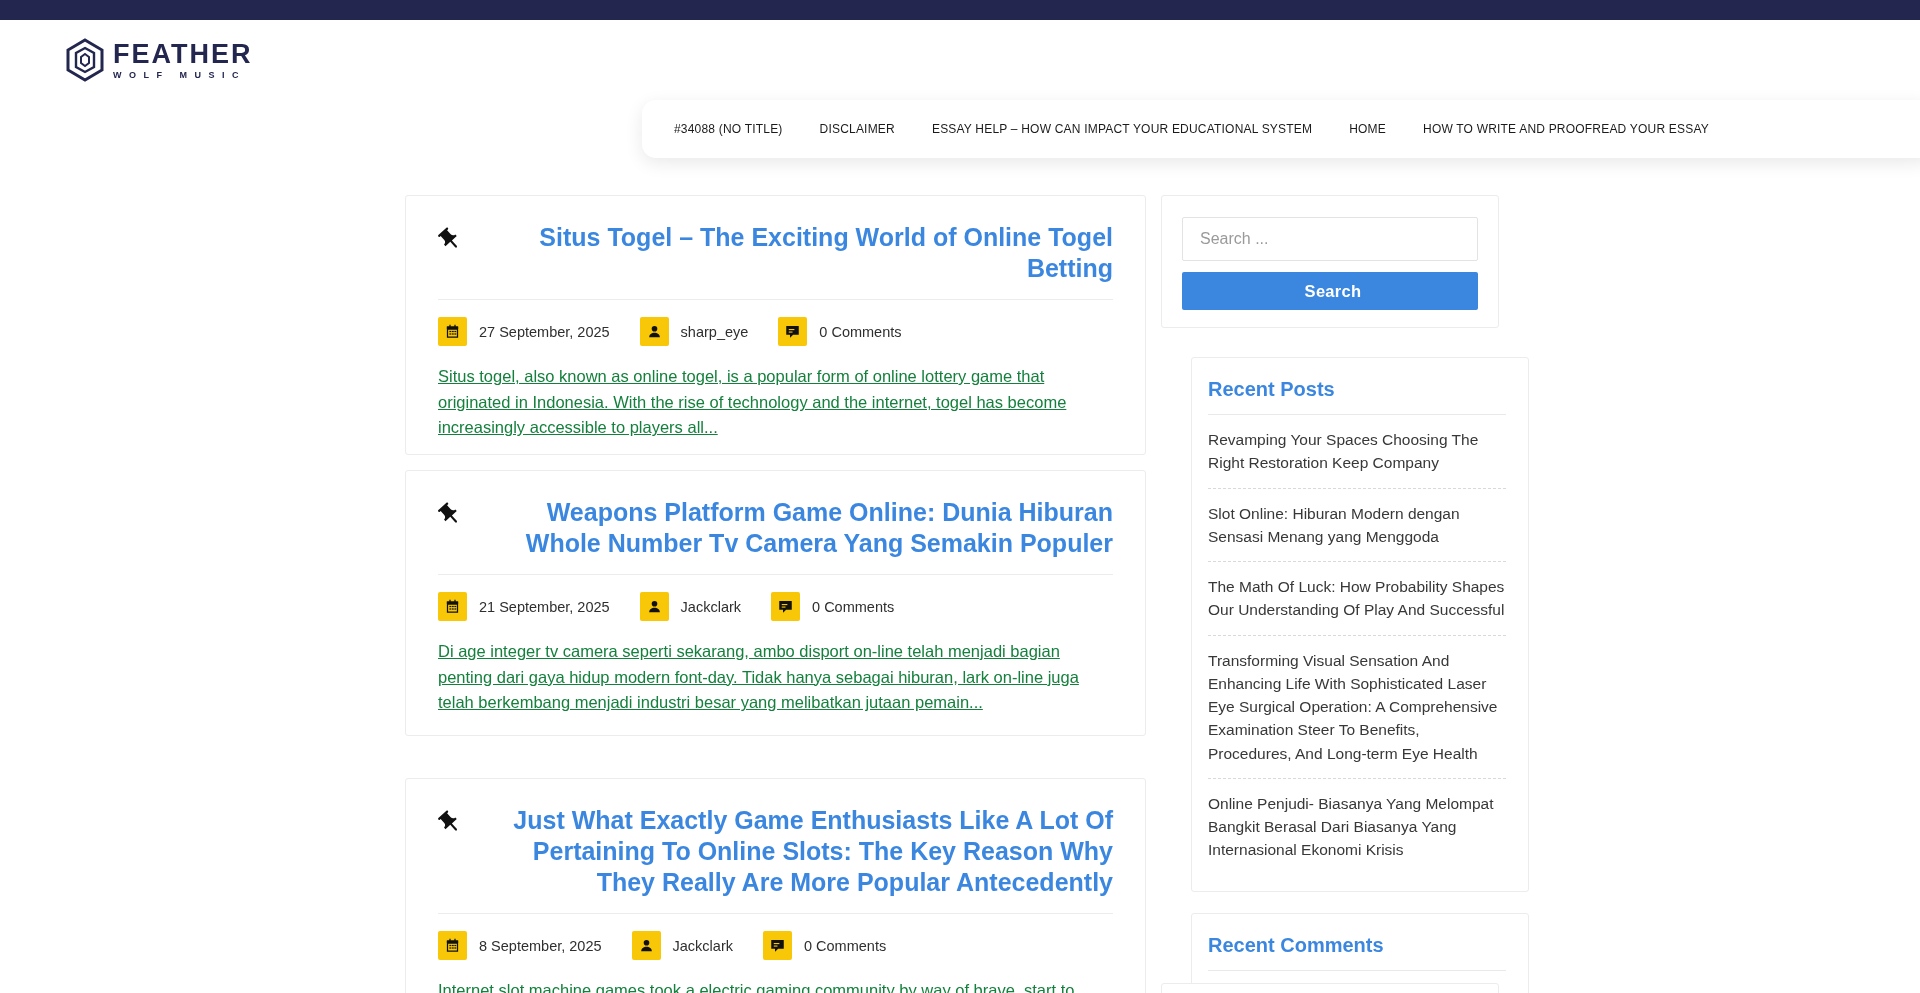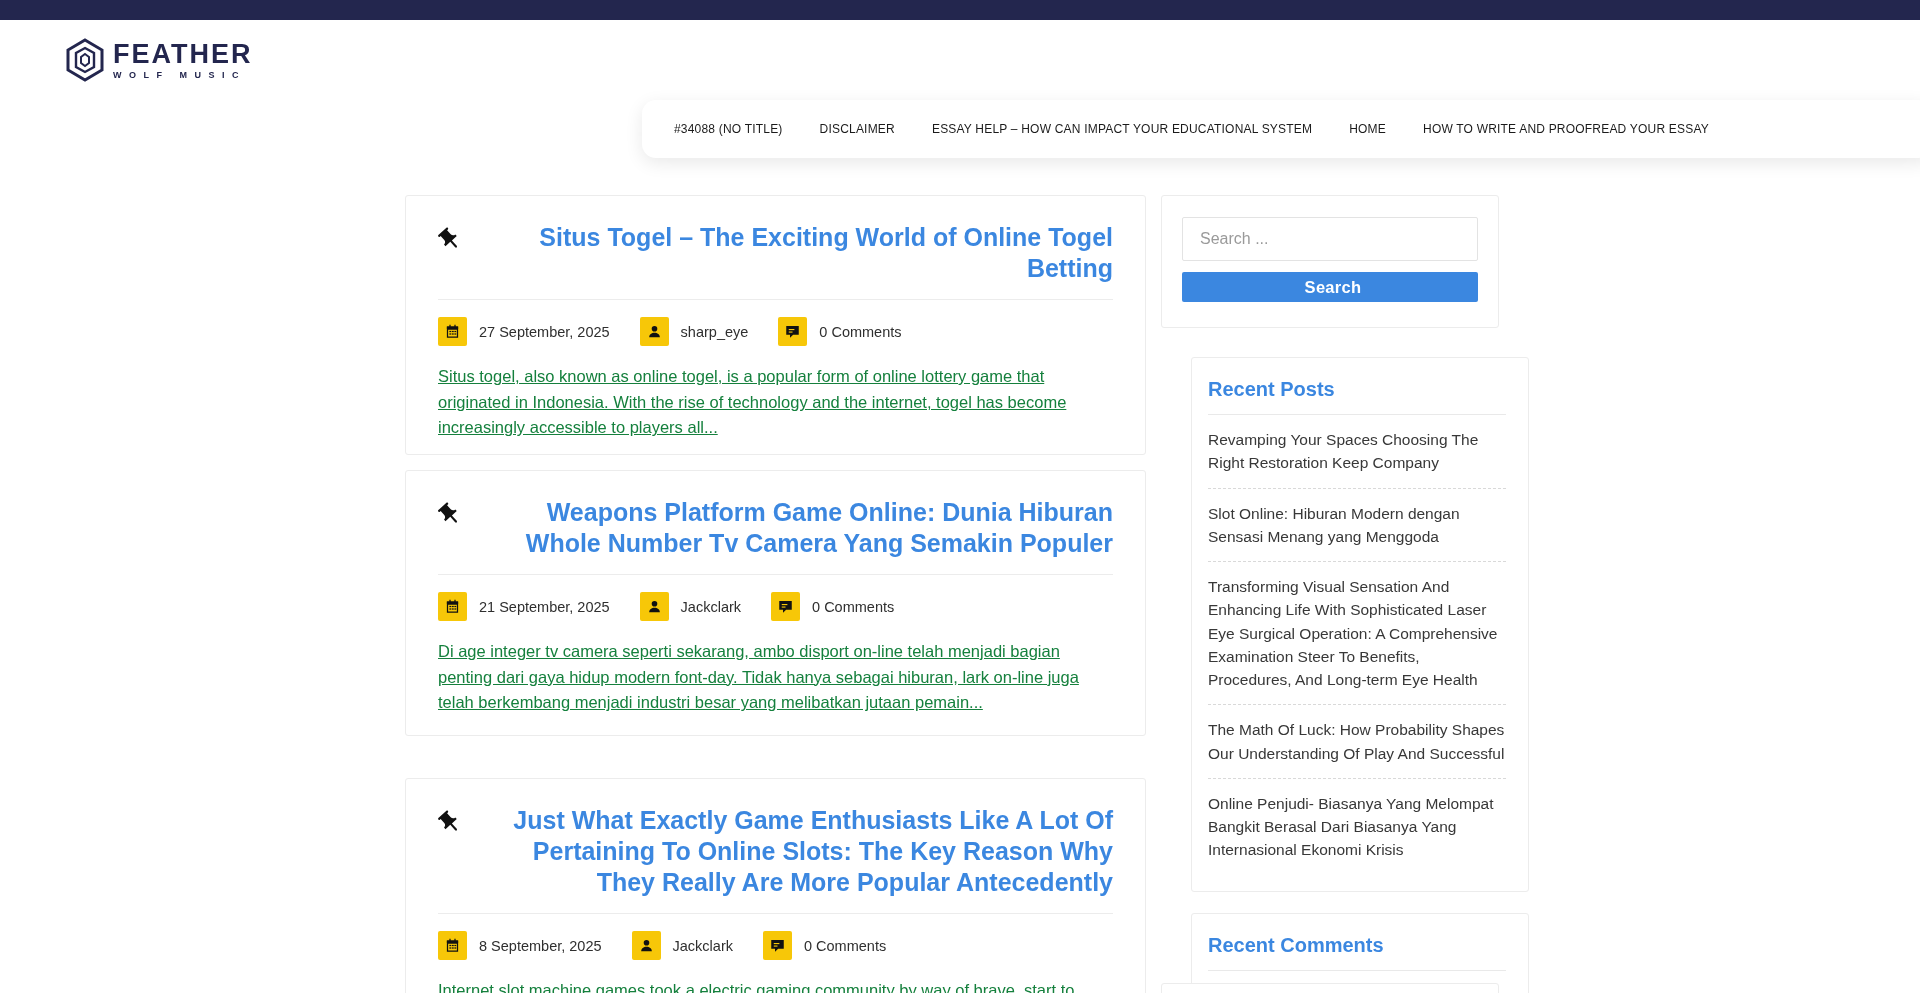--- a/index.html
+++ b/index.html
@@ -59,21 +59,21 @@
   
   .side-card { left:1161px; width:338px; }
   .search-card { top:195px; height:133px; padding:21px 20px; }
   .search-input {
     width:100%; height:44px; border:1px solid #e3e3e3; border-radius:2px;
     padding:0 17px; font-size:16px; color:#444; outline:none;
     font-family:"Liberation Sans", sans-serif; background:#fff;
   }
   .search-input::placeholder { color:#9a9a9a; }
   .search-btn {
-    width:100%; height:30px; margin-top:11px; border:none; border-radius:2px;
+    width:100%; height:38px; margin-top:11px; border:none; border-radius:2px;
     background:#3b87e0; color:#fff; font-size:16.5px; font-weight:600;
     font-family:"Liberation Sans", sans-serif; letter-spacing:.3px; cursor:pointer;padding-left:6px;
   }
 
   .widget { padding:20px 22px 16px 16px;margin-left:30px; }
   .recent-posts-card { top:357px; }
   .recent-comments-card { top:913px; height:90px; }
   .stub-card { top:983px; height:40px; }
   .widget-title {
     font-size:20px; font-weight:700; color:#3b87e0;
@@ -261,22 +261,22 @@
 
 <div class="card side-card search-card">
   <input class="search-input" type="text" placeholder="Search ..." style="">
   <button class="search-btn">Search</button>
 </div>
 
 <div class="card side-card widget recent-posts-card">
   <div class="widget-title">Recent Posts</div>
   <div class="rp-item">Revamping Your Spaces Choosing The Right Restoration Keep Company</div>
   <div class="rp-item">Slot Online: Hiburan Modern dengan Sensasi Menang yang Menggoda</div>
+  <div class="rp-item">The Math Of Luck: How Probability Shapes Our Understanding Of Play And Successful</div>
   <div class="rp-item">Transforming Visual Sensation And Enhancing Life With Sophisticated Laser Eye Surgical Operation: A Comprehensive Examination Steer To Benefits, Procedures, And Long-term Eye Health</div>
-  <div class="rp-item">The Math Of Luck: How Probability Shapes Our Understanding Of Play And Successful</div>
   <div class="rp-item">Online Penjudi- Biasanya Yang Melompat Bangkit Berasal Dari Biasanya Yang Internasional Ekonomi Krisis</div>
 </div>
 
 <div class="card side-card widget recent-comments-card">
   <div class="widget-title">Recent Comments</div>
 </div>
 
 <div class="card side-card stub-card"></div>
 
 </body></html>

